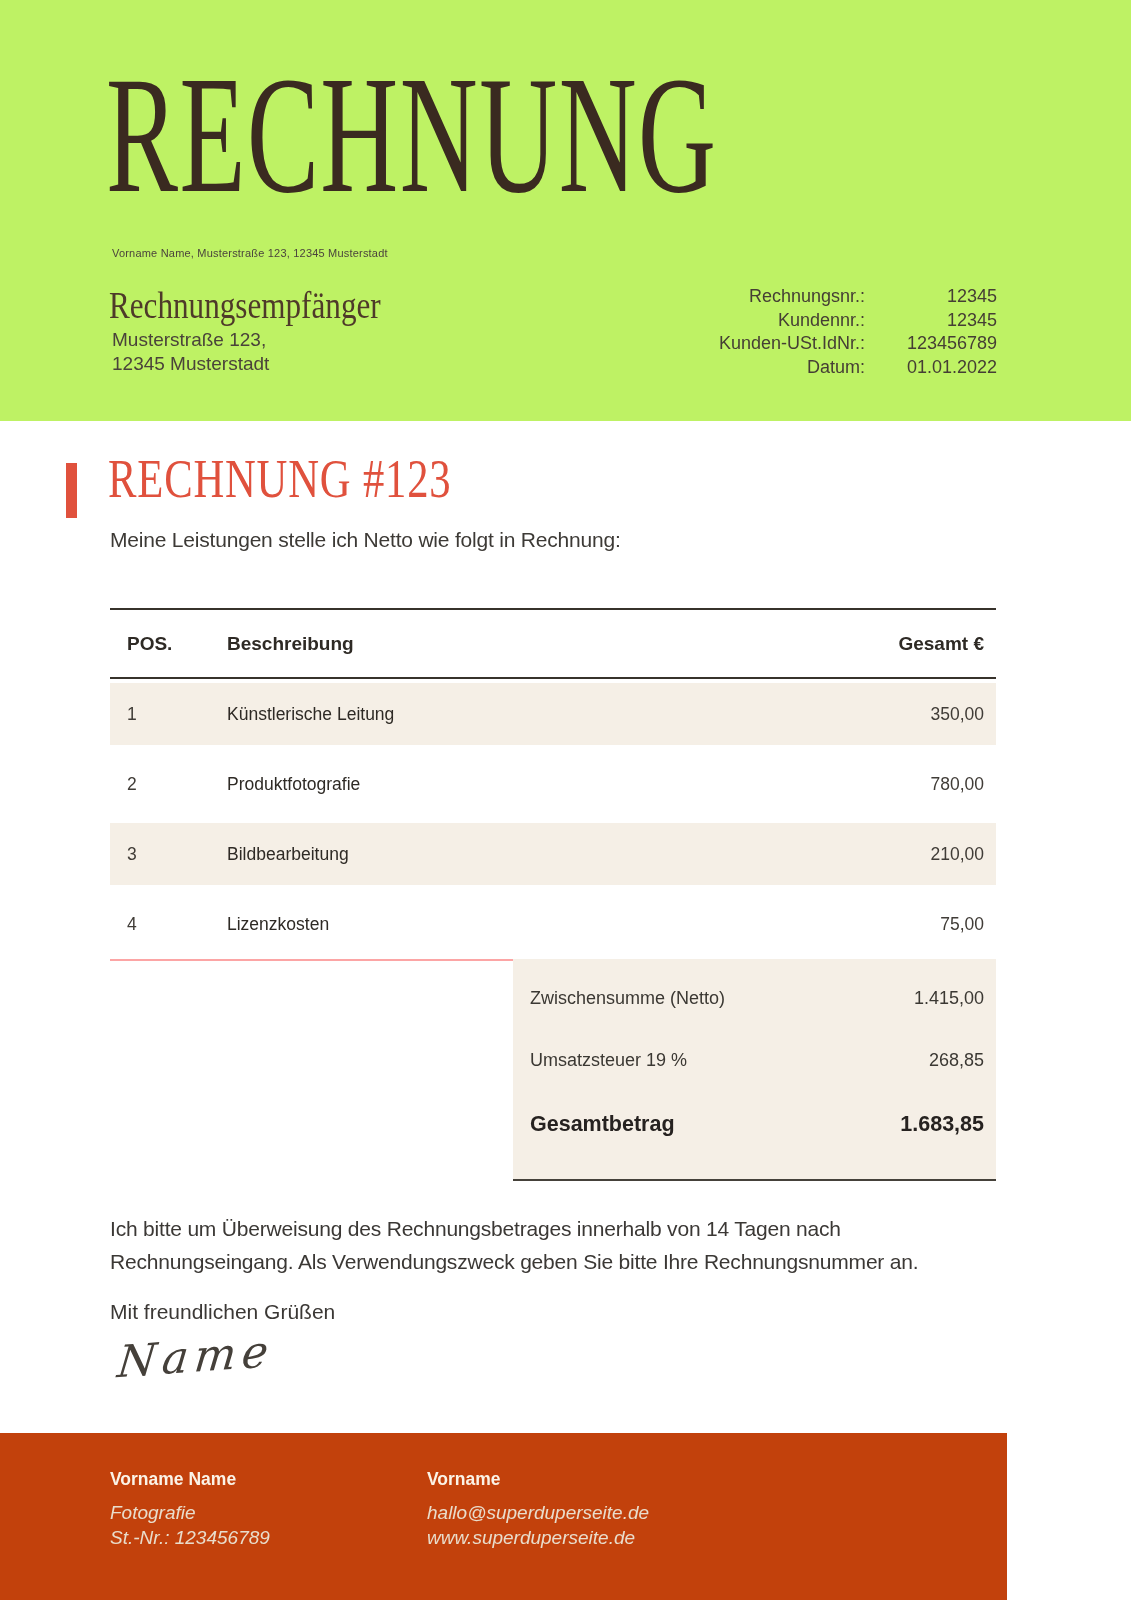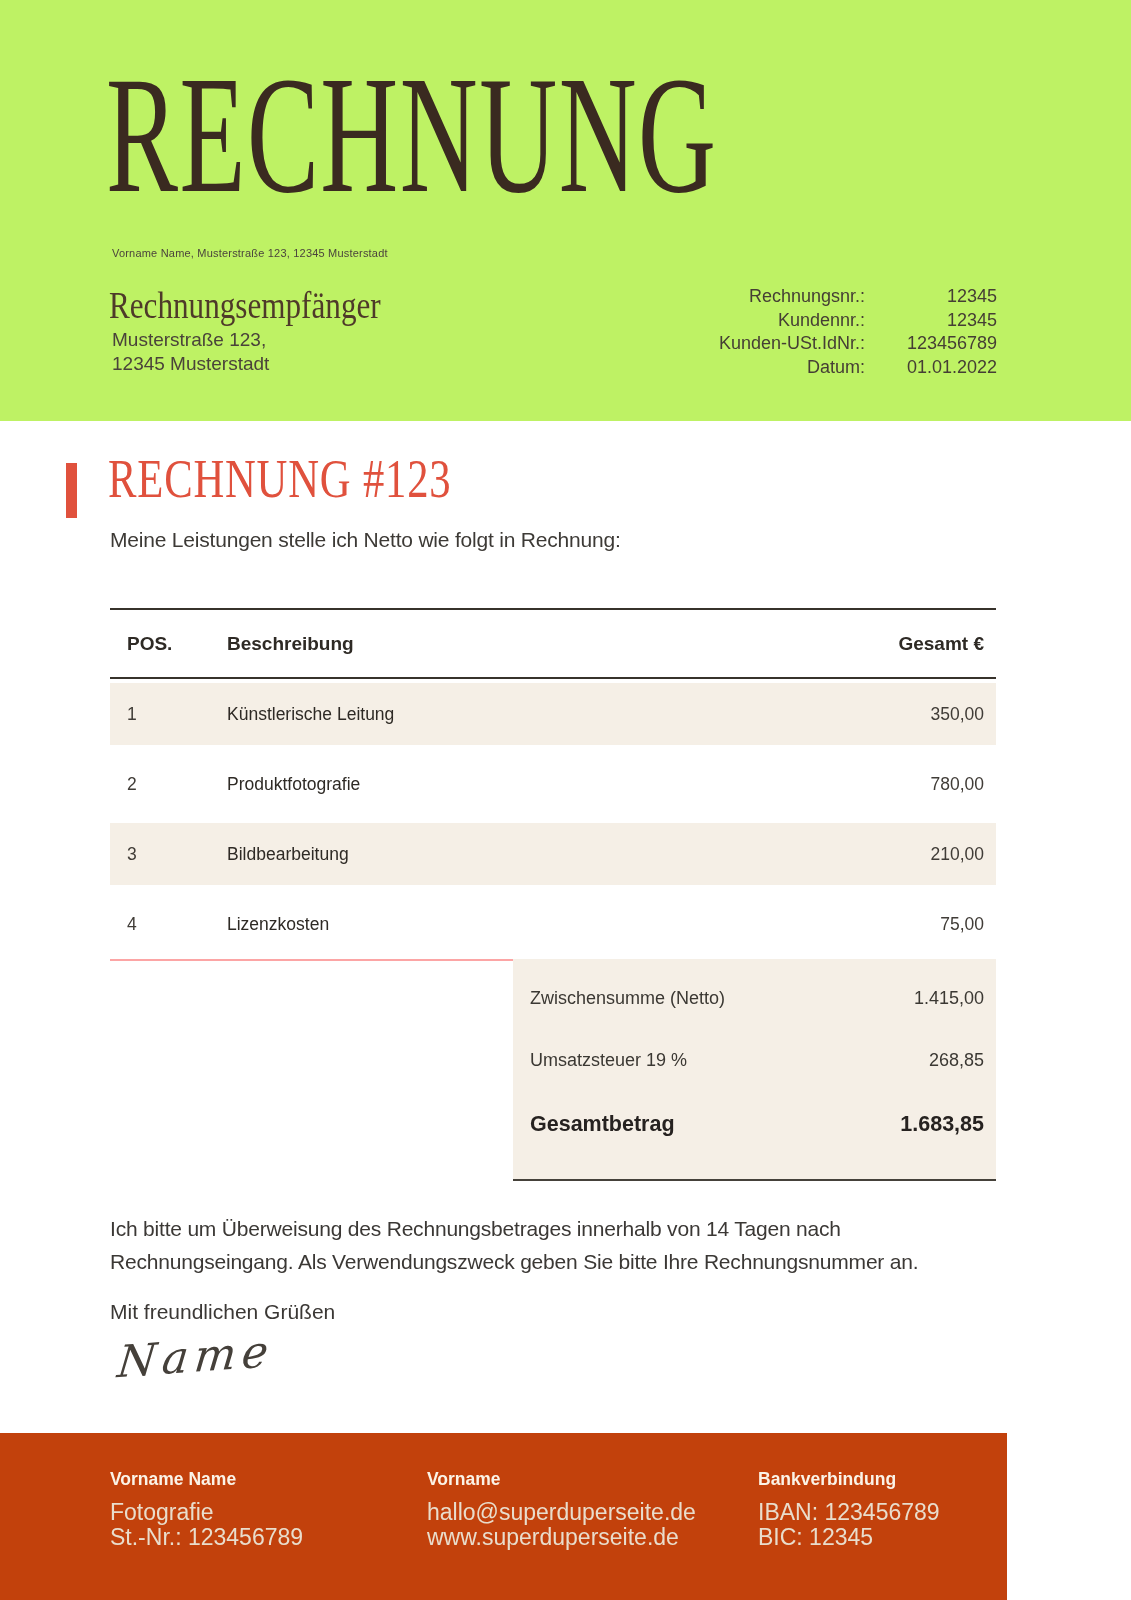--- a/index.html
+++ b/index.html
@@ -80,21 +80,21 @@
     font-family:"DejaVu Serif", serif; font-style:italic;
     font-size:44px; color:#45403a; letter-spacing:6px;
     transform:rotate(-4deg) skewX(-10deg); transform-origin:left center;
   }
 
   
   .ft { position:absolute; left:0; top:1433px; width:1007px; height:167px; background:#c2410c; }
   .fcol { position:absolute; top:36px; }
   .fcol-1 { left:110px; } .fcol-2 { left:427px; } .fcol-3 { left:758px; }
   .ftitle { font-size:17.5px; font-weight:700; color:#fbf3e7; margin:0 0 10px 0; }
-  .fline  { font-size:23px; line-height:25px; color:#e9ddcc; }
+  .fline  { font-size:19px; line-height:25px; color:#e9ddcc;font-style:italic; }
 </style>
 </head>
 <body>
 
 <div class="page">
 
   <div class="hd">
     <div class="hd-title">RECHNUNG</div>
     <div class="hd-sender">Vorname Name, Musterstraße 123, 12345 Musterstadt</div>
     <div class="hd-recipient-name">Rechnungsempfänger</div>
@@ -176,20 +176,15 @@
     <div class="fcol fcol-1">
       <p class="ftitle">Vorname Name</p>
       <div class="fline">Fotografie</div>
       <div class="fline">St.-Nr.: 123456789</div>
     </div>
     <div class="fcol fcol-2">
       <p class="ftitle">Vorname</p>
       <div class="fline">hallo@superduperseite.de</div>
       <div class="fline">www.superduperseite.de</div>
     </div>
-    <div class="fcol fcol-3">
-      <p class="ftitle">Bankverbindung</p>
-      <div class="fline">IBAN: 123456789</div>
-      <div class="fline">BIC: 12345</div>
-    </div>
   </div>
 
 </div>
 
 </body></html>

